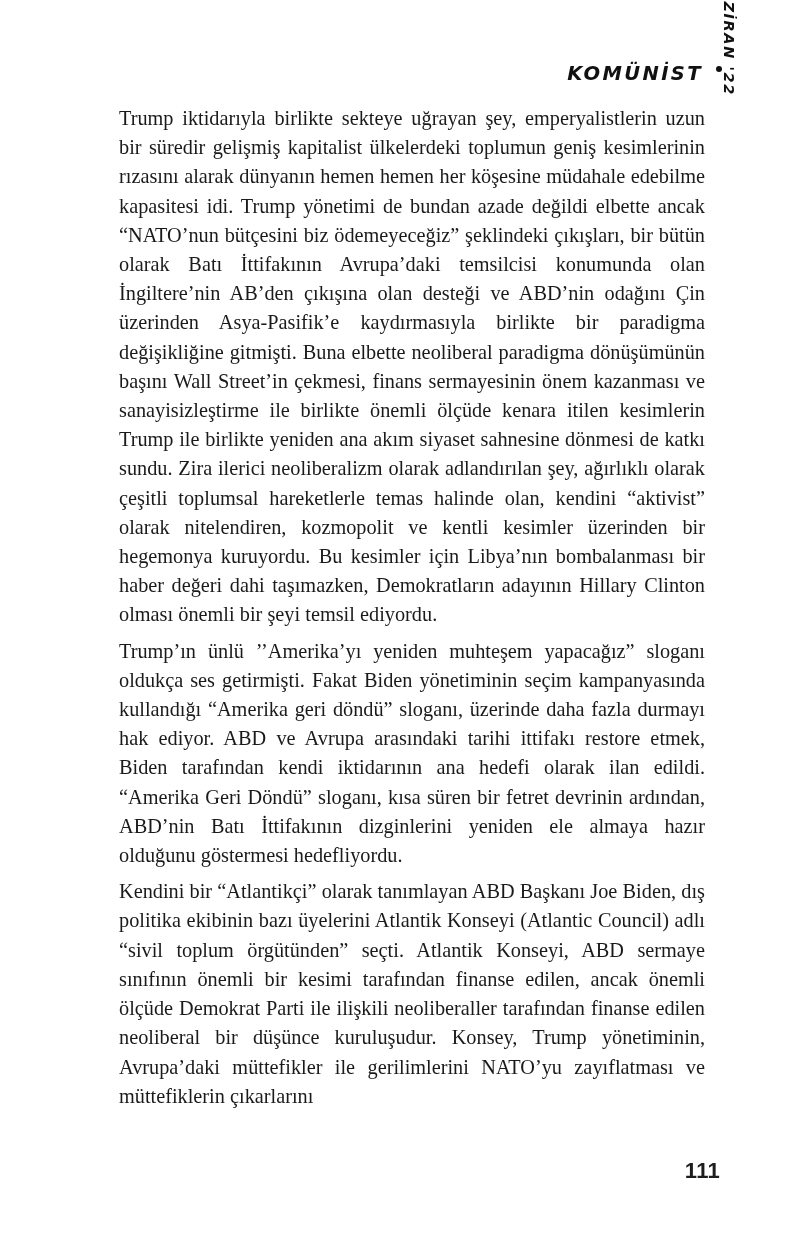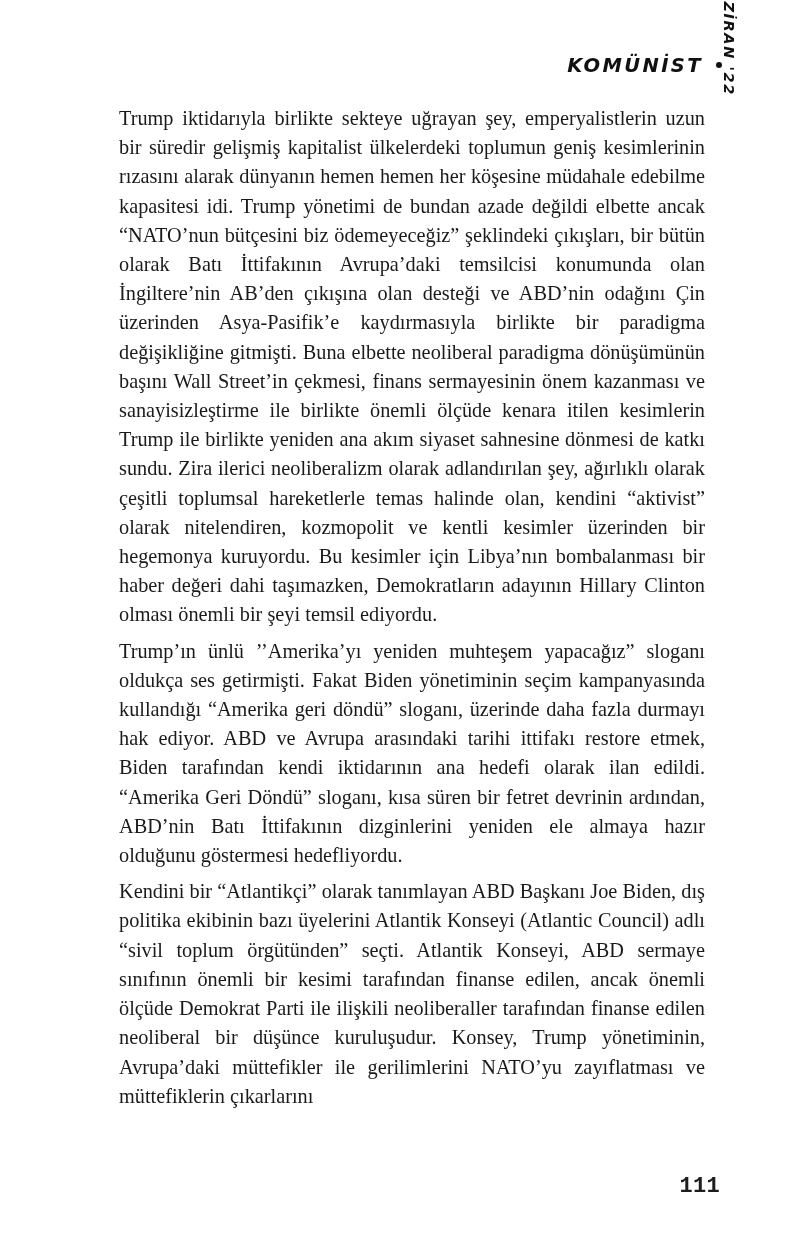--- a/index.html
+++ b/index.html
@@ -37,20 +37,21 @@
     white-space: nowrap;
   }
   .masthead {
     font-family: "DejaVu Sans", "Liberation Sans", sans-serif;
     font-weight: 700;
     font-style: italic;
     font-size: 19.5px;
     letter-spacing: 2.4px;
     color: #111111;
     line-height: 1;
+    margin-top: 8px;
   }
   .head-bullet {
     width: 6px;
     height: 6px;
     border-radius: 50%;
     background: #111111;
     display: inline-block;
     margin-bottom: 1px;
   }
 
@@ -87,22 +88,22 @@
     word-spacing: 0.1px;
   }
   .body-paragraph:last-child {
     margin-bottom: 14px;
   }
 
   
   .folio {
     position: absolute;
     right: 78px;
-    bottom: 43px;
-    font-family: Liberation Mono, monospace;
+    bottom: 59px;
+    font-family: Liberation Sans, sans-serif;
     font-weight: 700;
     font-size: 22px;
     color: #1d1d1d;
     line-height: 1;
     letter-spacing: 0.3px;
   }
 </style>
 </head>
 <body>
 

